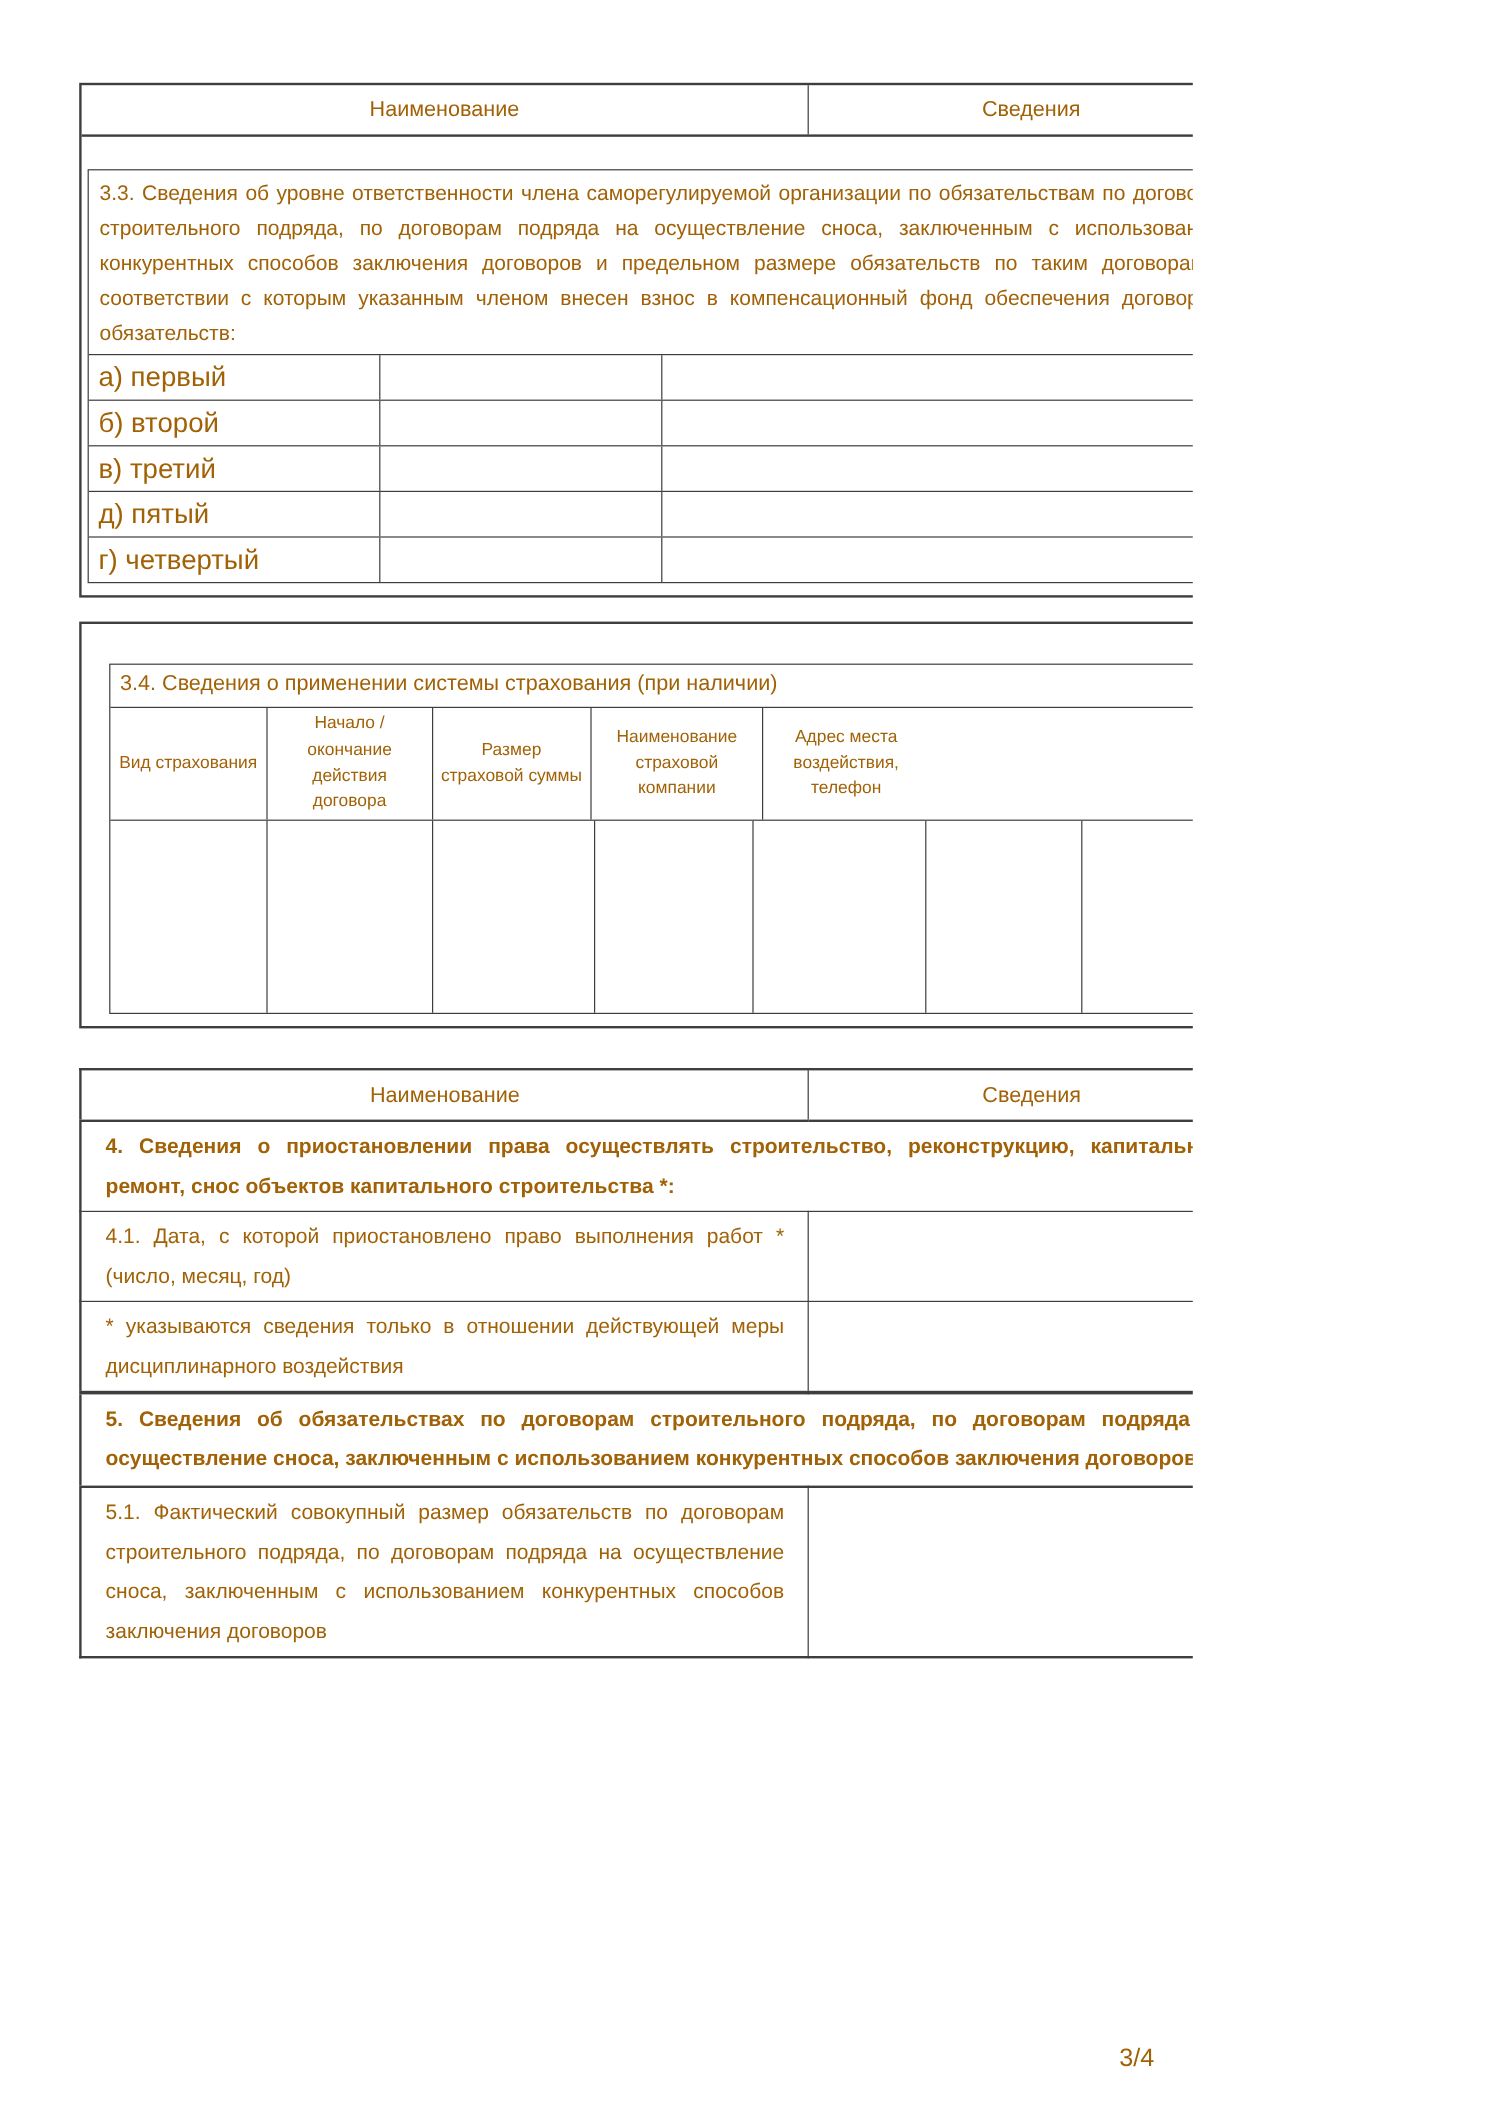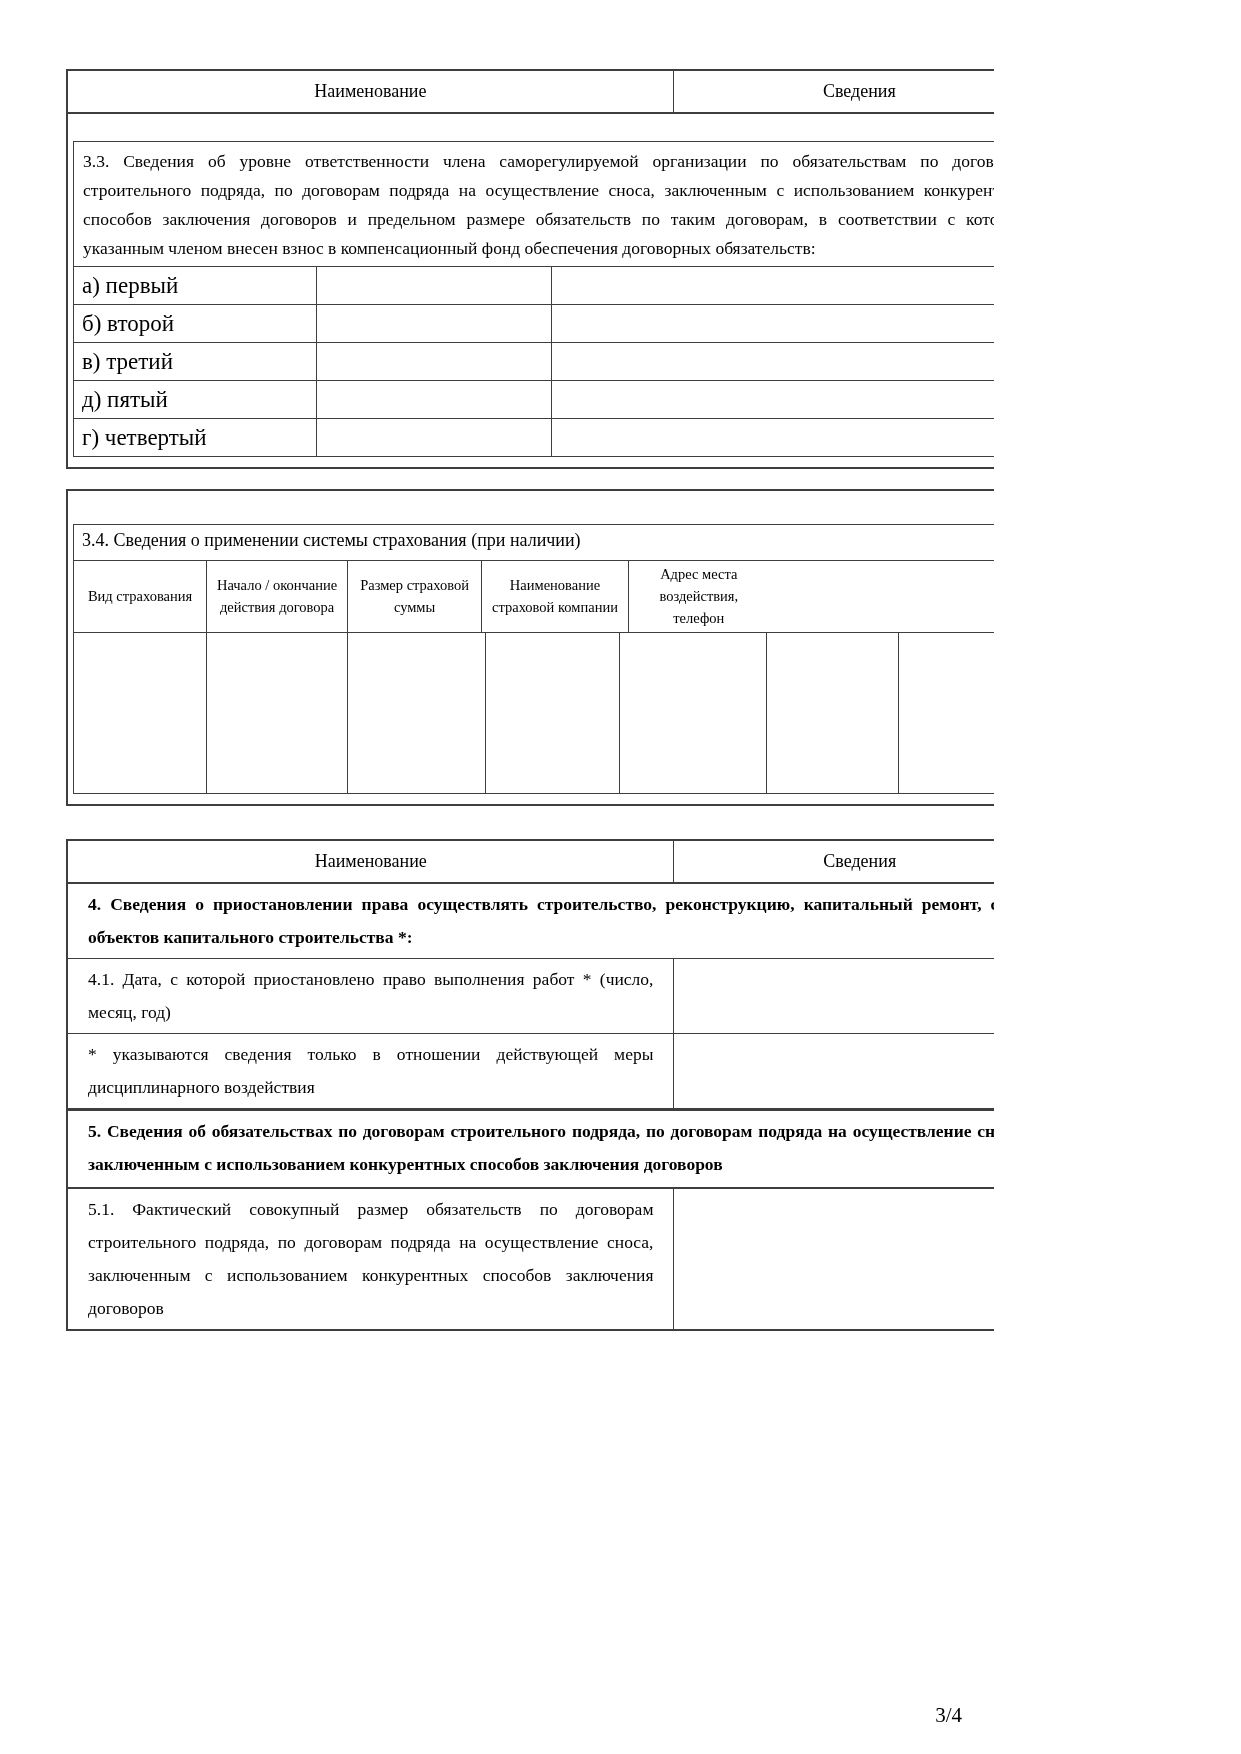--- a/index.html
+++ b/index.html
@@ -1,22 +1,22 @@
 <!DOCTYPE html>
 <html lang="ru"><head>
 <meta charset="utf-8">
 <style>
   * { margin:0; padding:0; box-sizing:border-box; }
   html,body { background:#ffffff; }
   .page {
     position:relative;
     width:994px; height:1754px;
     background:#ffffff;
-    font-family:Liberation Serif, serif;
-    color:#000000;
+    font-family:Liberation Sans, sans-serif;
+    color:#a16207;
     overflow:hidden;
   }
   .content { position:absolute; left:66px; top:69px; width:981px; }
 
   
   .outer { border:2px solid #3e3e3e; background:#fff; }
   .inner { border:1px solid #3e3e3e; background:#fff; }
 
   
   .hdr2 { display:flex; border-bottom:2px solid #3e3e3e; }
@@ -36,21 +36,21 @@
   .row3 { display:flex; border-top:1px solid #3e3e3e; height:38px; }
   .row3 .rc1 {
     width:25.2%; border-right:1px solid #3e3e3e;
     display:flex; align-items:center; padding-left:8px; font-size:23px;
   }
   .row3 .rc2 { width:24.3%; border-right:1px solid #3e3e3e; }
   .row3 .rc3 { flex:1; }
 
   
   .t2 { margin-top:20px; }
-  .t2-body { padding:33px 5px 10px 5px; }
+  .t2-body { padding:33px 5px 10px 23px; }
   .title34 { height:35px; font-size:18px; padding:5px 8px 0 8px; }
   .hdr7 { display:flex; border-top:1px solid #3e3e3e; border-bottom:1px solid #3e3e3e; }
   .hdr7 .hc {
     min-height:55px; display:flex; align-items:center; justify-content:center;
     text-align:center; font-size:14.5px; line-height:1.5; padding:3px 6px;
     border-right:1px solid #3e3e3e;
   }
   .hdr7 .hc:last-child, .row7 .hc:last-child { border-right:none; }
   .row7 { display:flex; height:160px; }
   .row7 .hc { border-right:1px solid #3e3e3e; min-height:100%; }

